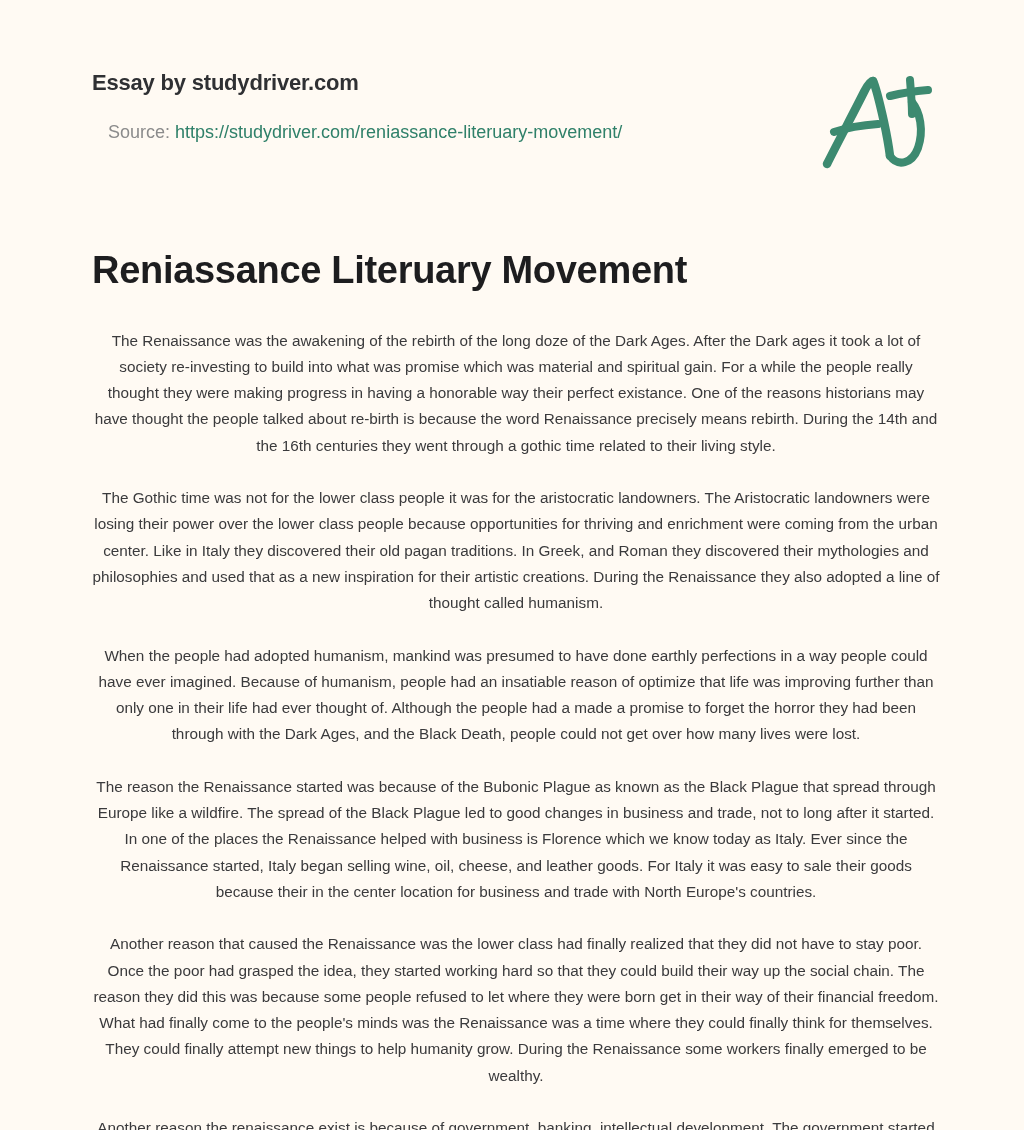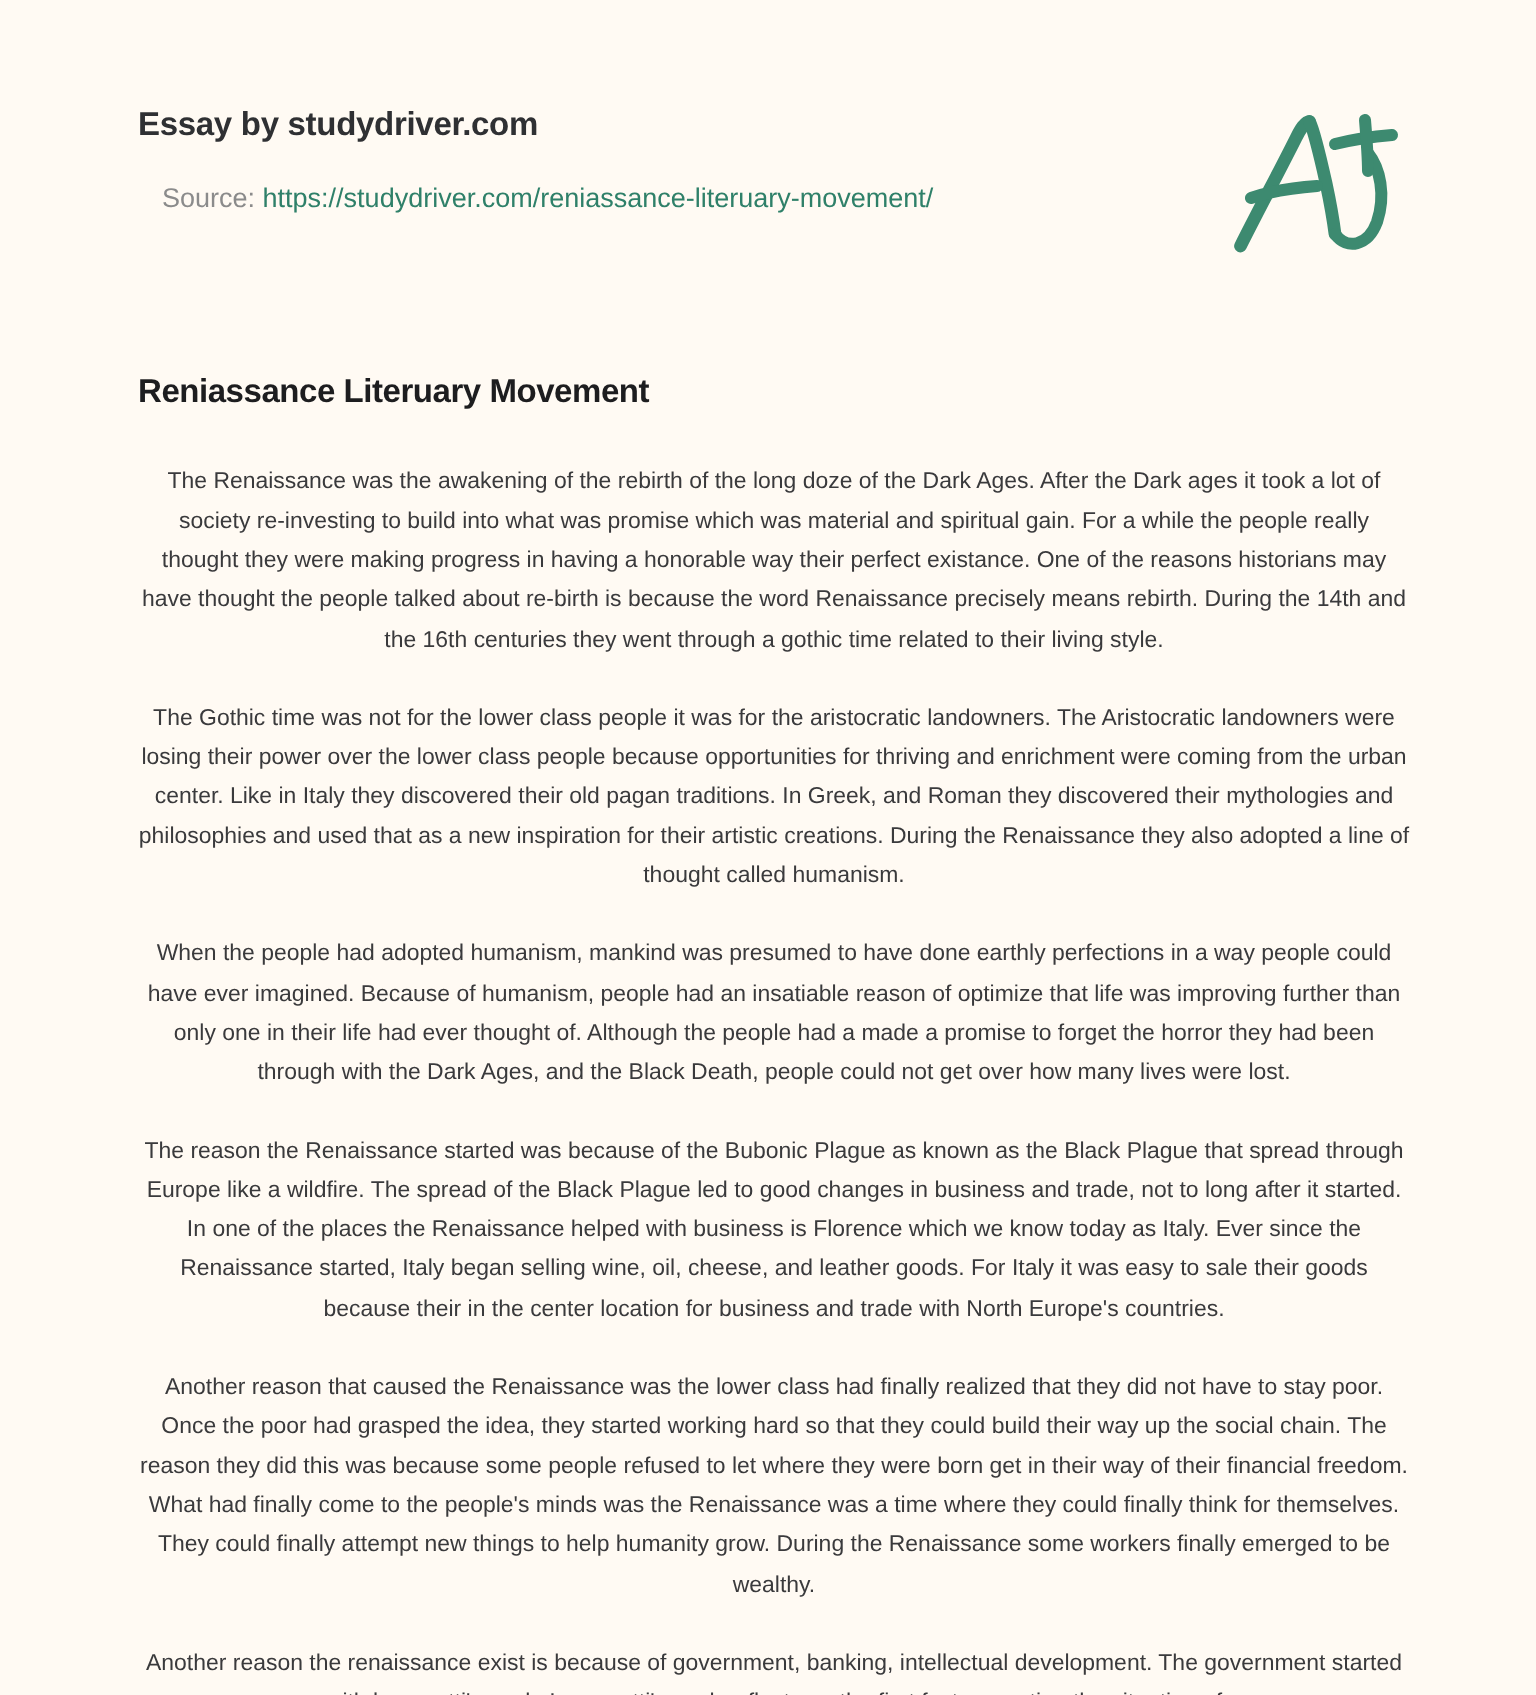--- a/index.html
+++ b/index.html
@@ -76,21 +76,21 @@
   
   .article {
     position: absolute;
     left: 92px;
     top: 248px;
     width: 848px;
   }
 
   .article-title {
     margin: 0 0 34px 0;
-    font-size: 22px;
+    font-size: 38px;
     font-weight: 600;
     color: #1d1d1f;
     letter-spacing: -0.3px;
     line-height: 1.2;
   }
 
   .article-body p {
     margin: 0 0 26px 0;
     font-size: 15.3px;
     line-height: 1.72;

